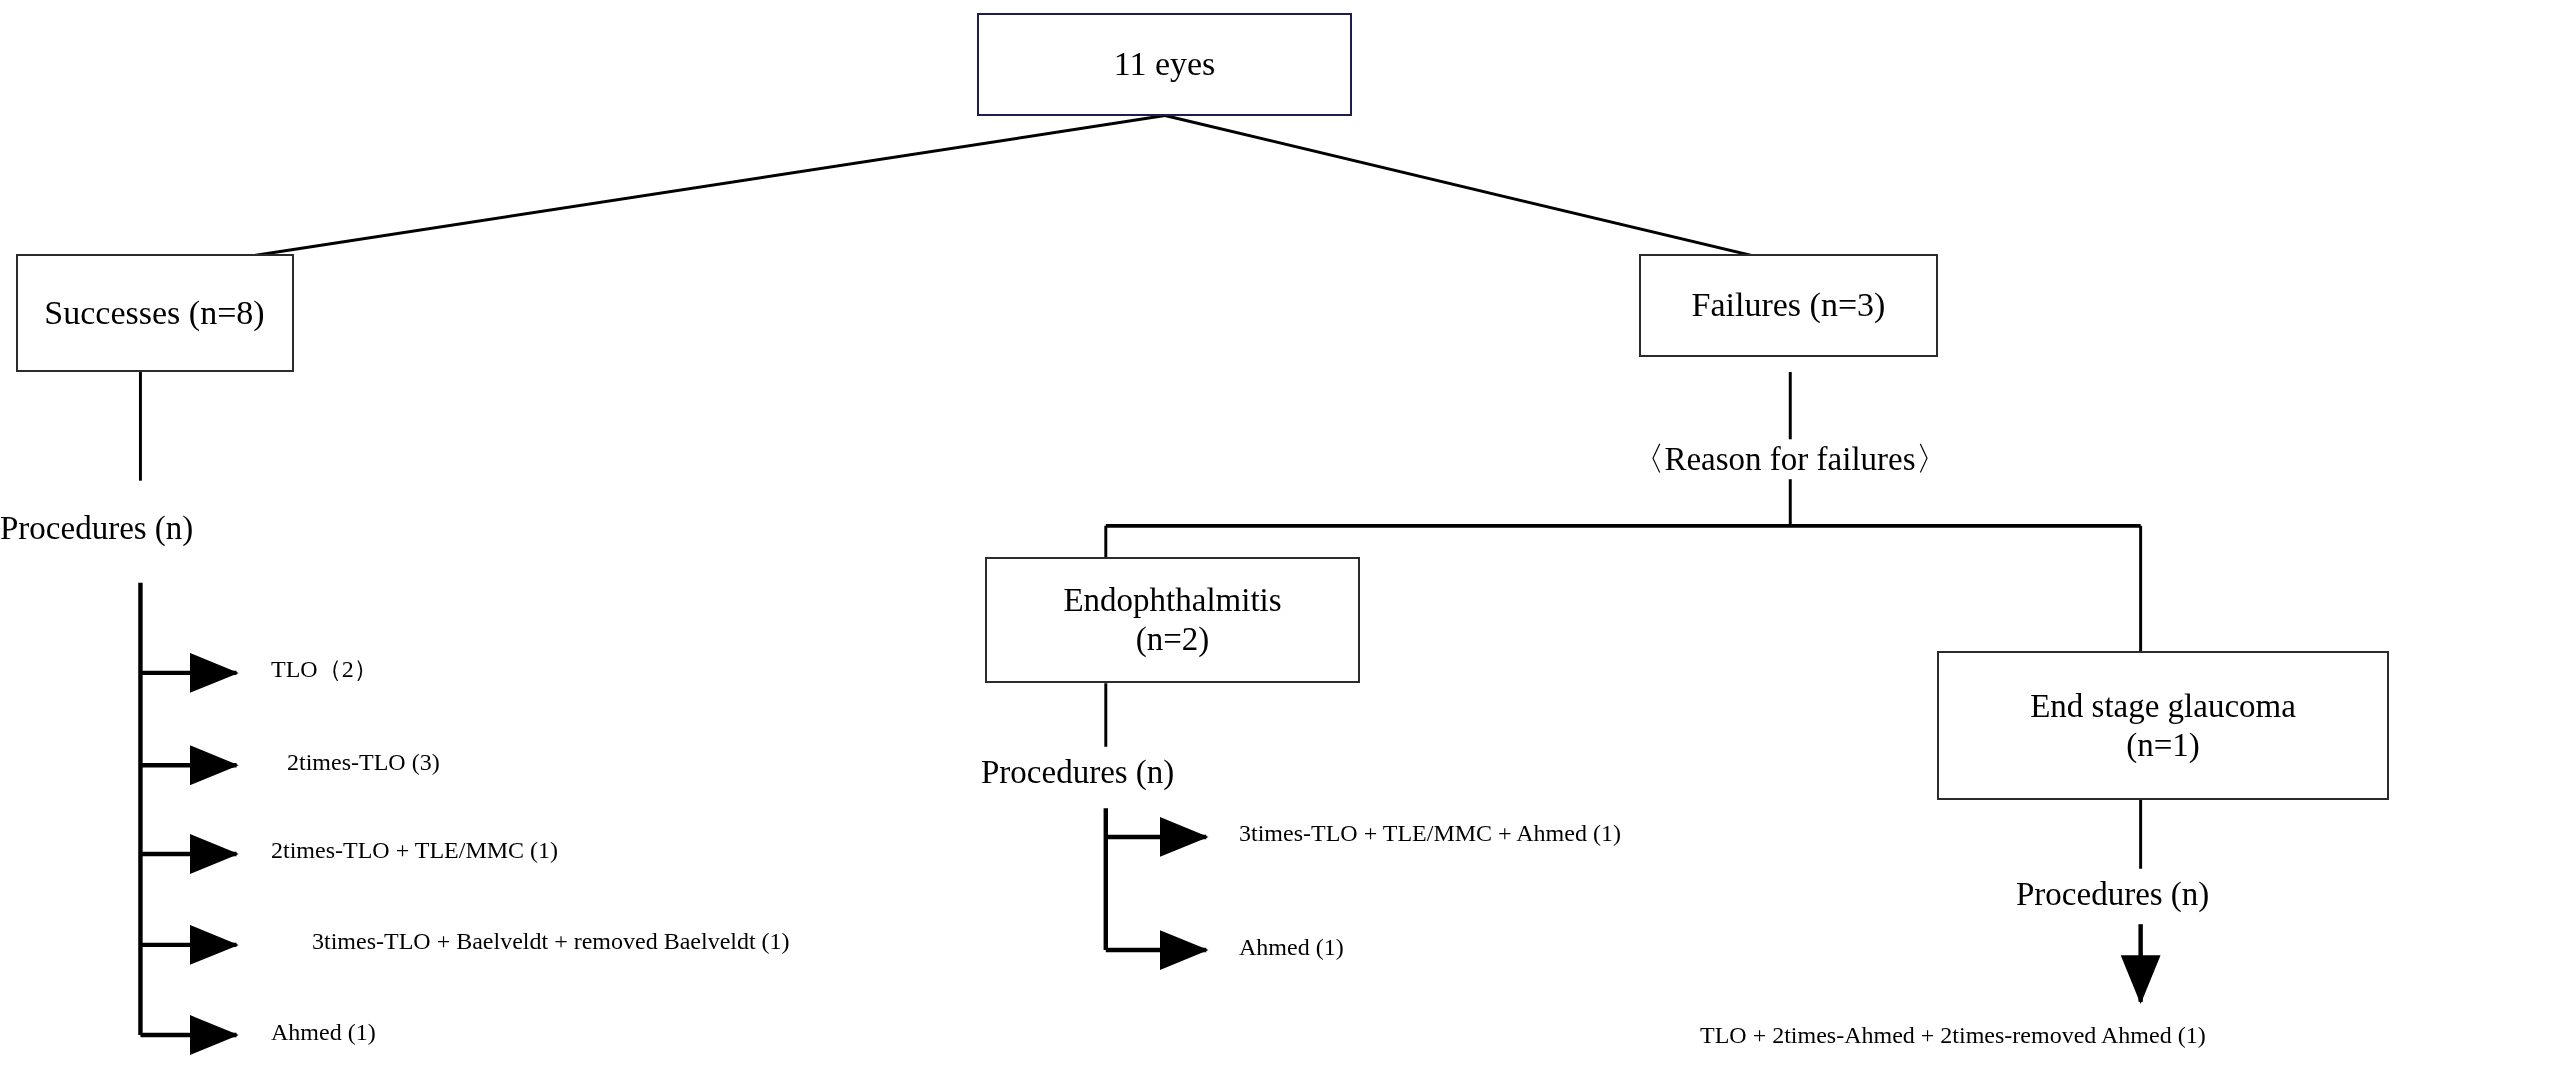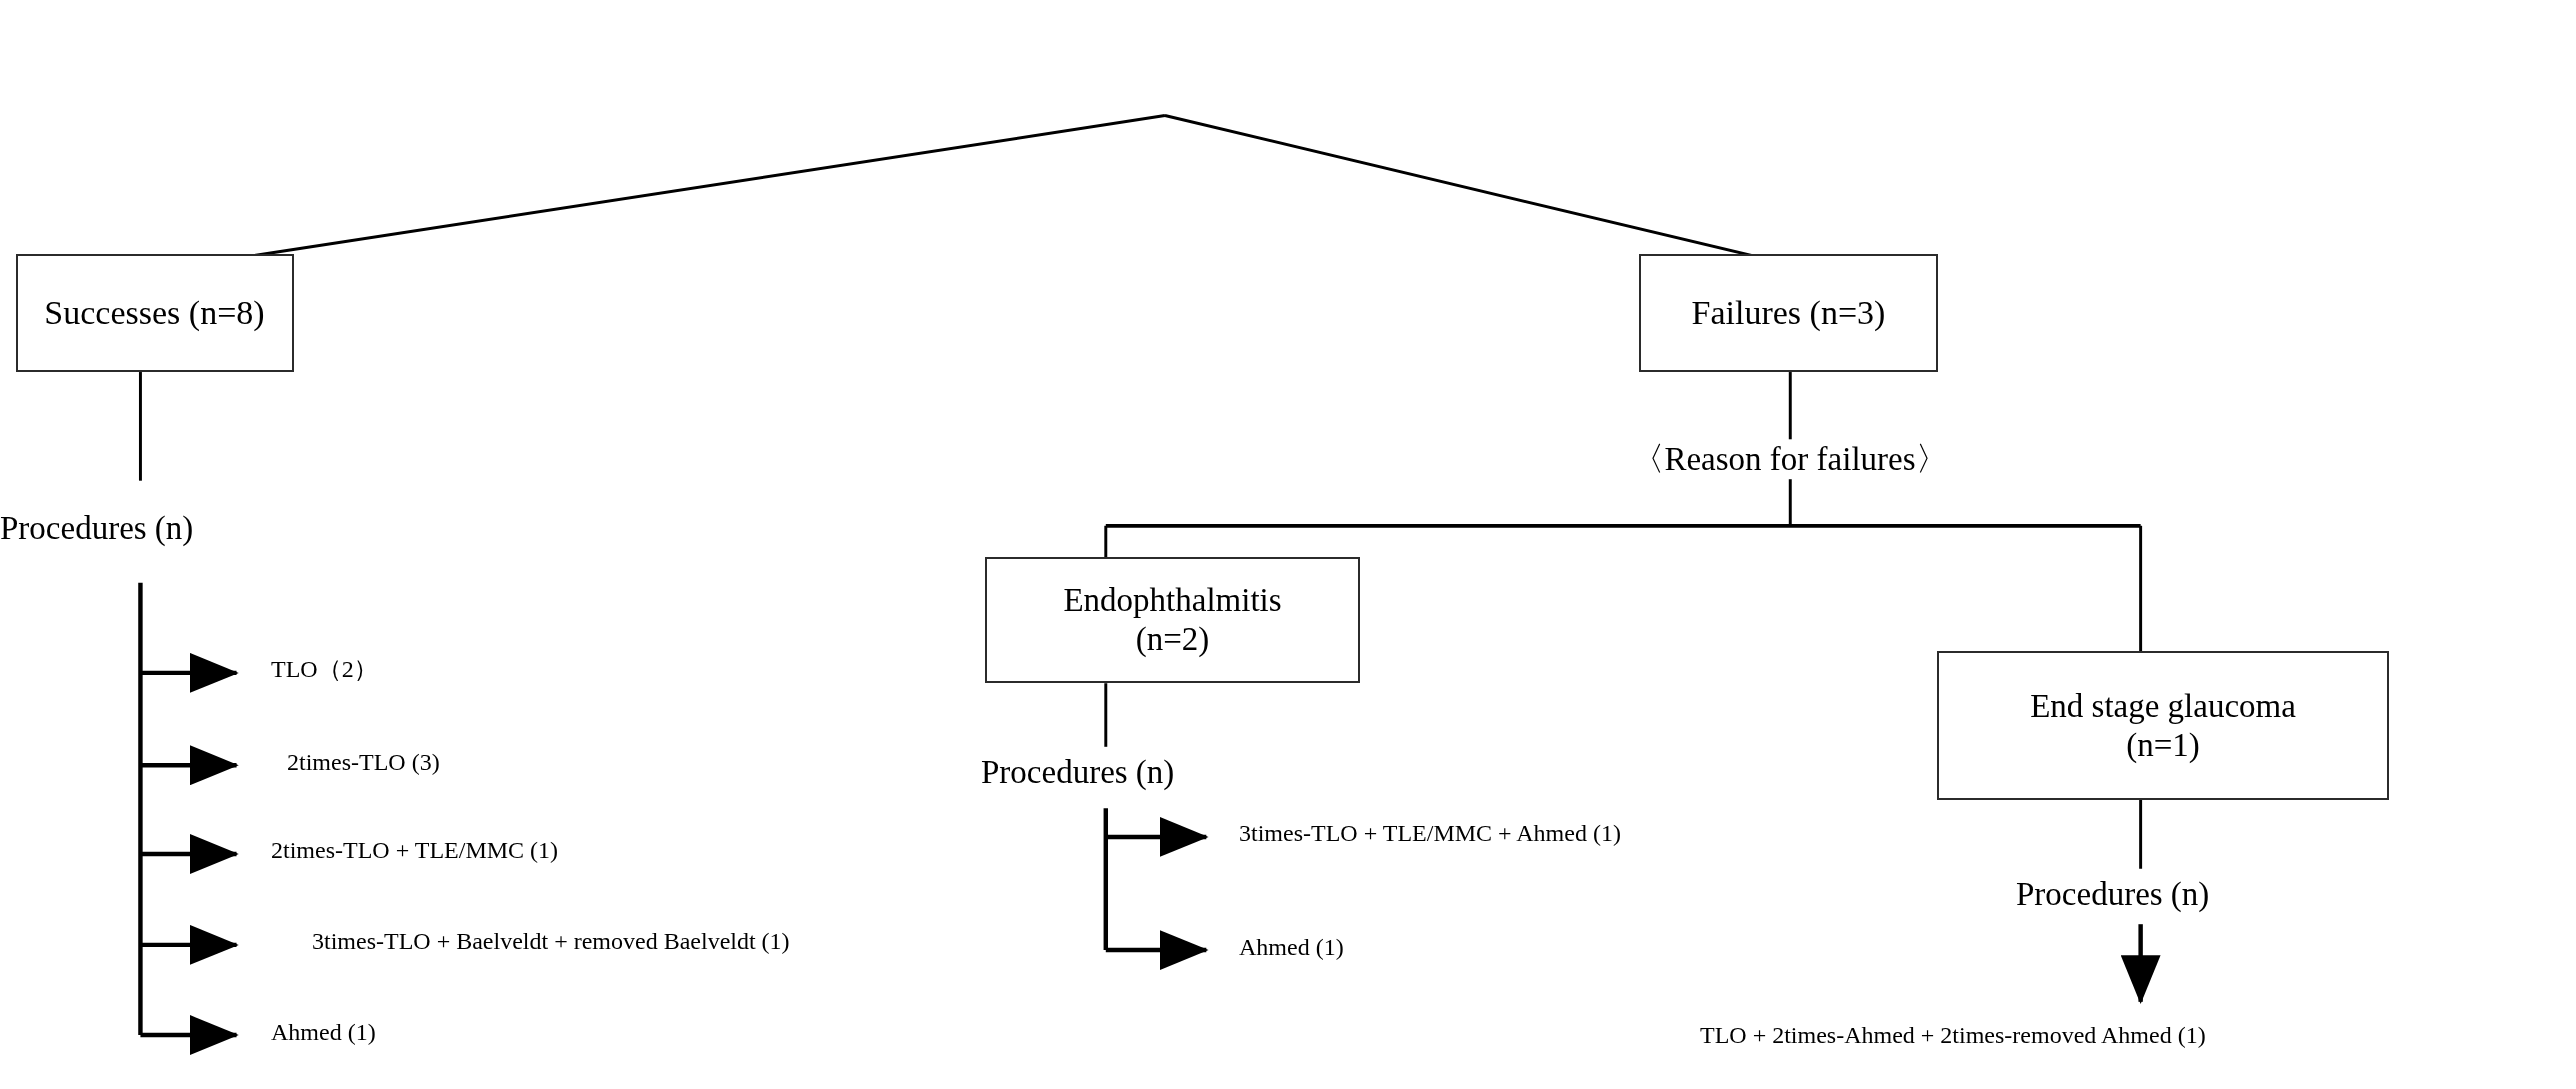--- a/index.html
+++ b/index.html
@@ -96,26 +96,29 @@
 
     <path d="M1496,924 L1496,1010" stroke="#000000" stroke-width="4" fill="none"></path>
     <path d="M1496,1093 L1496,1285" stroke="#000000" stroke-width="6" fill="none"></path>
     <path d="M1496,1132 L1632,1132" stroke="#000000" stroke-width="6" fill="none" marker-end="url(#arrowhead)"></path>
     <path d="M1496,1285 L1632,1285" stroke="#000000" stroke-width="6" fill="none" marker-end="url(#arrowhead)"></path>
 
     <path d="M2896,1082 L2896,1175" stroke="#000000" stroke-width="4" fill="none"></path>
     <path d="M2896,1250 L2896,1355" stroke="#000000" stroke-width="6" fill="none" marker-end="url(#arrowhead)"></path>
   </svg>
 
+  <div class="node-box box-root t46" style="left:977px; top:12.6px; width:375px; height:103px;">
+    <span class="node-text">11 eyes</span>
+  </div>
 
   <div class="node-box box-plain t46" style="left:15.5px; top:254px; width:278px; height:118px;">
     <span class="node-text">Successes (n=8)</span>
   </div>
 
-  <div class="node-box box-plain t46" style="left:1639px; top:254px; width:299px; height:118px;">
+  <div class="node-box box-plain t46" style="left:1639px; top:254px; width:299px; height:103px;">
     <span class="node-text">Failures (n=3)</span>
   </div>
 
   <div class="free-label t44" style="left:1615px; top:441px; width:350px; text-align:center;">〈Reason for failures〉</div>
 
   <div class="node-box box-plain t44" style="left:949px; top:557px; width:375px; height:126px;margin-left:36px;">
     <span class="node-text">Endophthalmitis
 (n=2)</span>
   </div>
 

